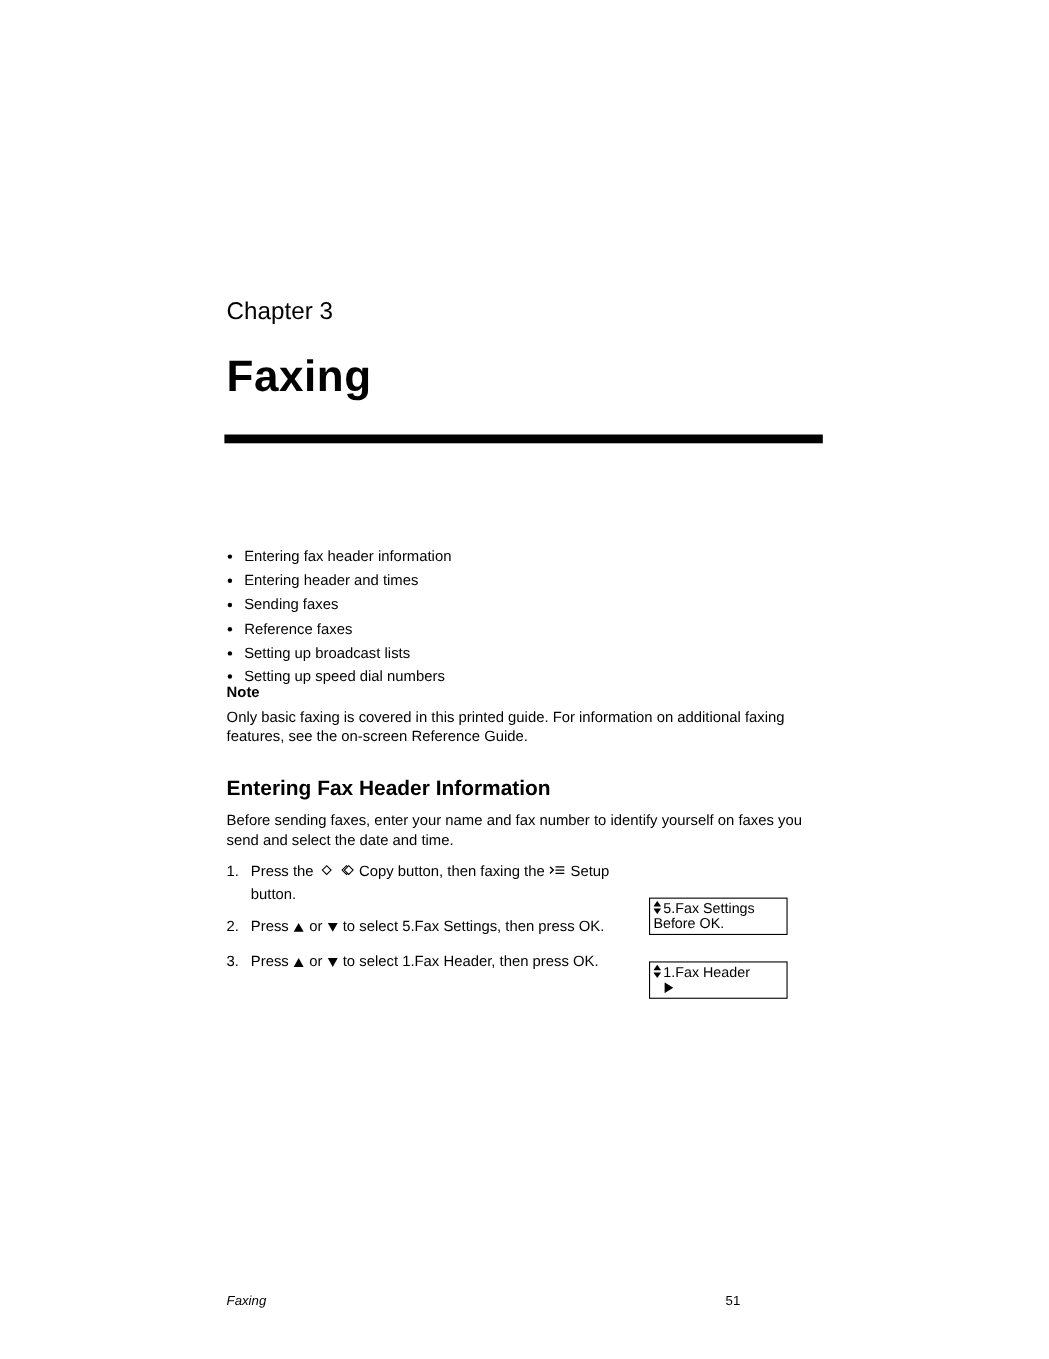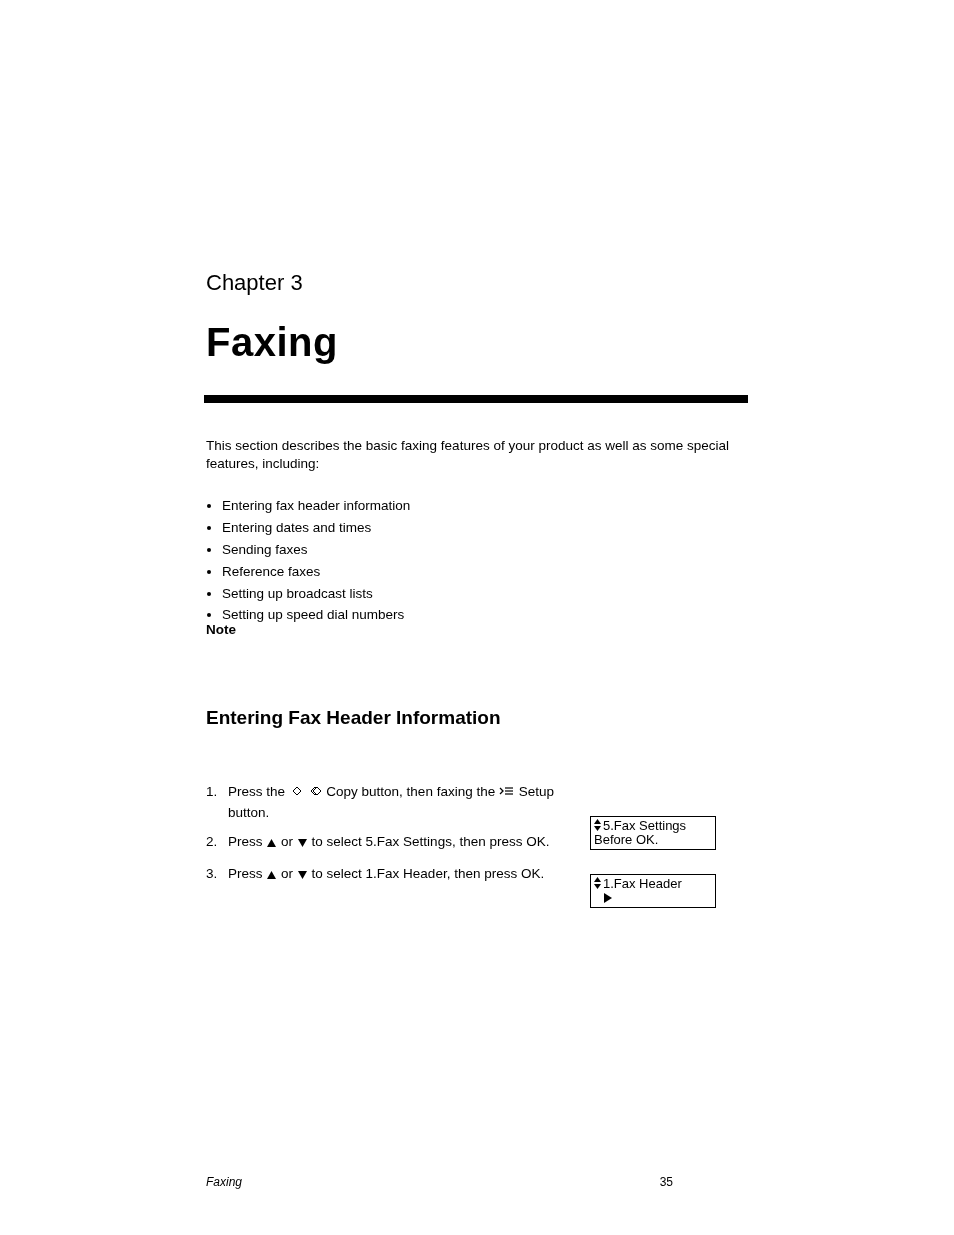--- a/index.html
+++ b/index.html
@@ -146,34 +146,35 @@
 </style>
 </head>
 <body>
 
 <div class="page">
 
   <div class="chapter-num">Chapter 3</div>
   <div class="chapter-title">Faxing</div>
   <div class="divider"></div>
 
-  <div class="intro">This section describes the basic faxing features of your product as well as some special features, including:</div>
 
   <ul class="bullets">
     <li>Entering fax header information</li>
-    <li>Entering dates and times</li>
+    <li>Entering header and times</li>
     <li>Sending faxes</li>
     <li>Reference faxes</li>
     <li>Setting up broadcast lists</li>
     <li>Setting up speed dial numbers</li>
   </ul>
 
   <div class="note-title">Note</div>
+  <div class="note-body">Only basic faxing is covered in this printed guide. For information on additional faxing features, see the on-screen Reference Guide.</div>
 
   <div class="section-title">Entering Fax Header Information</div>
+  <div class="section-body">Before sending faxes, enter your name and fax number to identify yourself on faxes you send and select the date and time.</div>
 
   <div class="steps-col">
 
     <div class="step">
       <div class="num">1.</div>
       <div class="txt">
         <span>Press the </span>
         <span class="inline-icon">
           <svg width="15" height="14" viewBox="0 0 15 14">
             <g fill="none" stroke="#000" stroke-width="1">
@@ -268,15 +269,15 @@
     <div style="padding-left:10px;">
       <span class="rarrow-icon">
         <svg width="8" height="10" viewBox="0 0 8 10">
             <polygon points="0,0 8,5 0,10" fill="#000"></polygon>
           </svg>
       </span>
     </div>
   </div>
 
   <div class="pagenum-left">Faxing</div>
-  <div class="pagenum-right">35</div>
+  <div class="pagenum-right">51</div>
 
 </div>
 
 </body></html>

